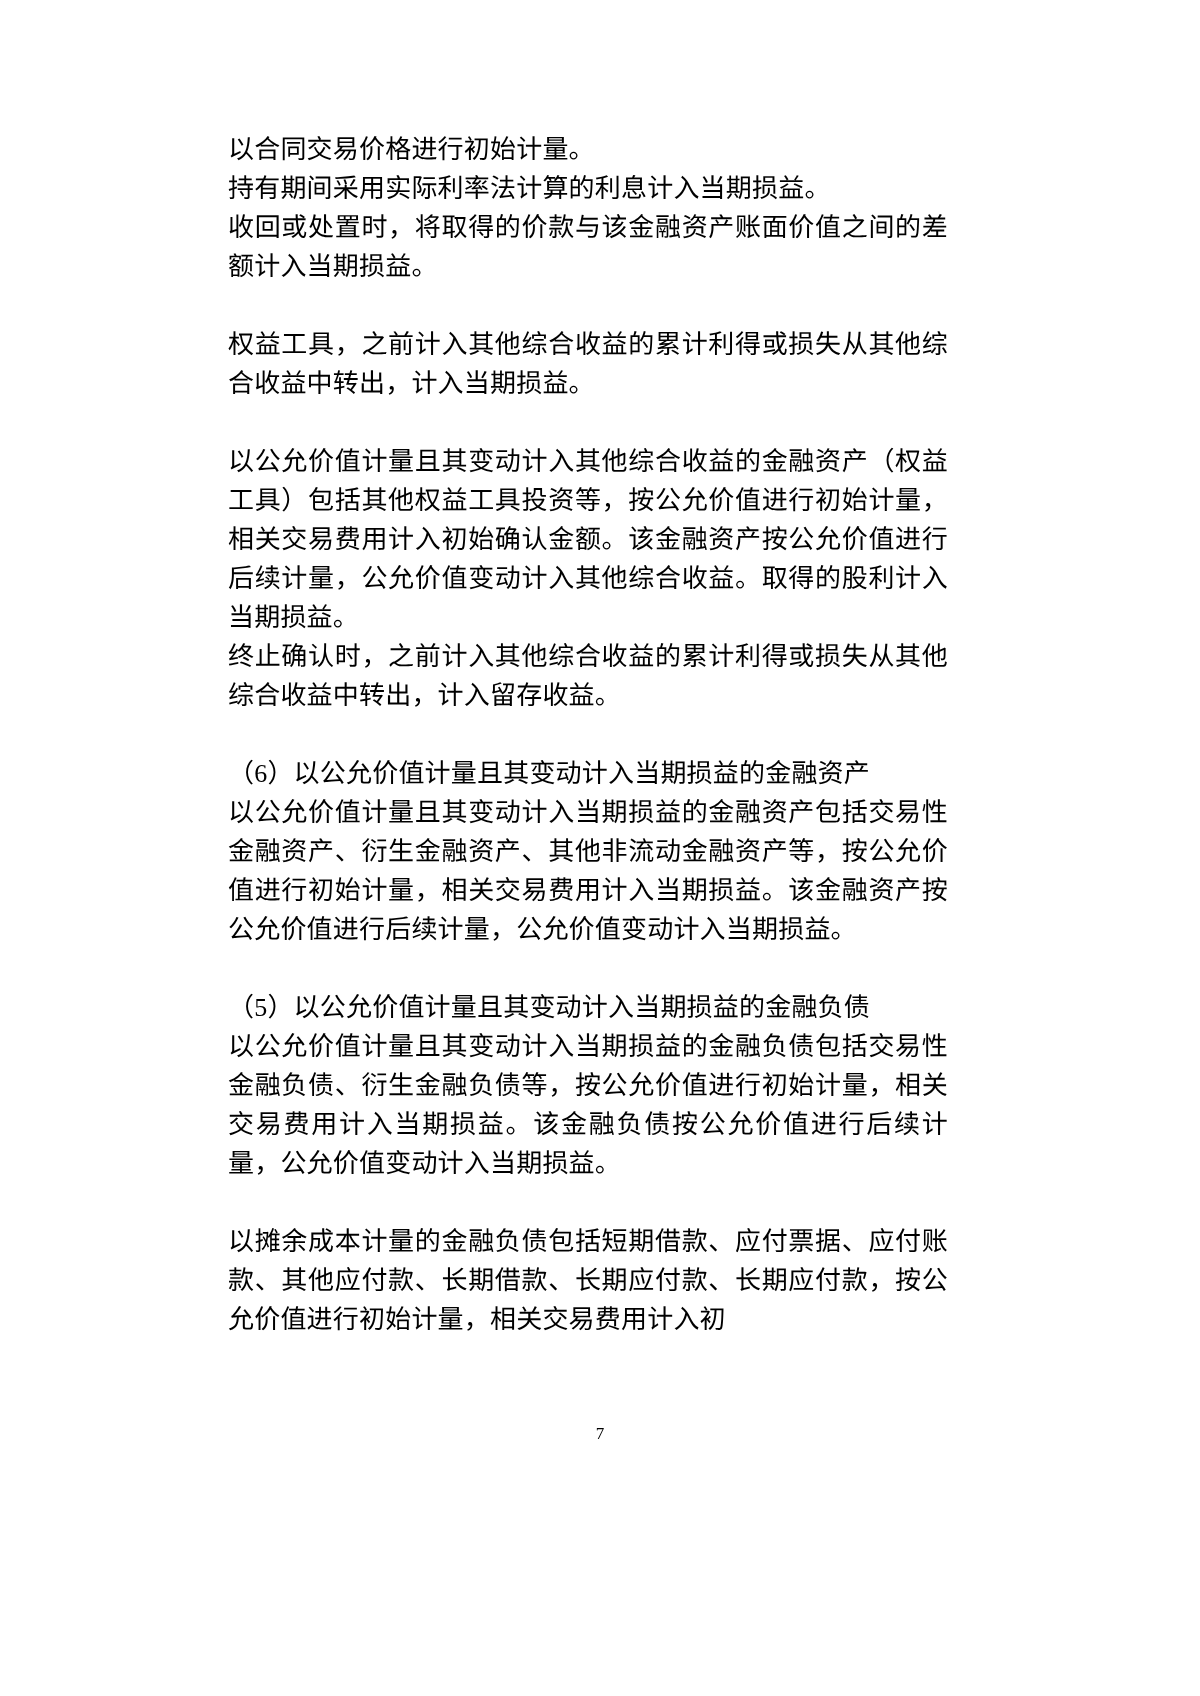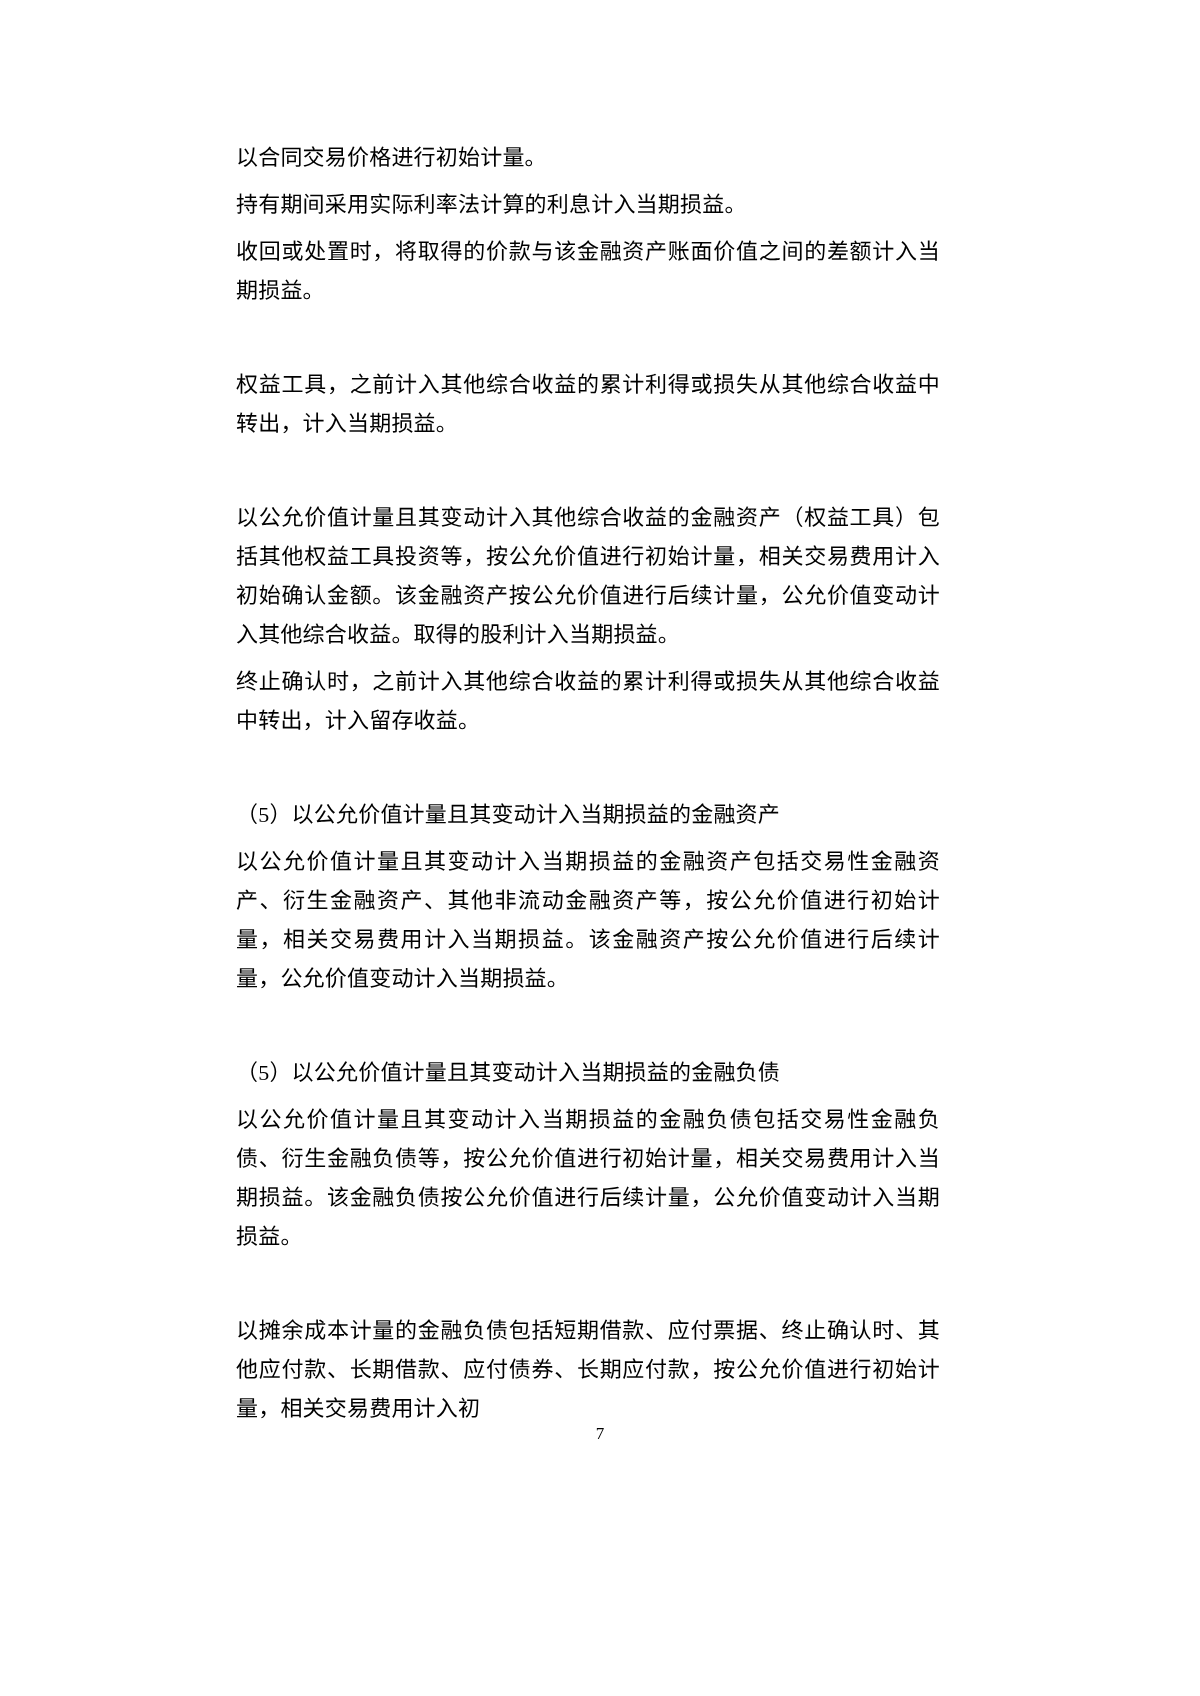--- a/index.html
+++ b/index.html
@@ -20,26 +20,26 @@
     box-sizing: border-box;
     overflow: hidden;
   }
   .content {
     position: absolute;
     left: 228px;
     top: 130px;
     width: 720px;
   }
   .para {
-    font-size: 22px;
+    font-size: 26px;
     line-height: 39px;
     text-align: justify;
     text-justify: inter-ideograph;
     letter-spacing: 0.2px;
-    margin: 8px;
+    margin: 0;
   }
   .para + .para {
     margin-top: 0;
   }
   .gap {
     height: 39px;
   }
   .page-number {
     position: absolute;
     left: 0;
@@ -66,29 +66,29 @@
 
     <p class="para">权益工具，之前计入其他综合收益的累计利得或损失从其他综合收益中转出，计入当期损益。</p>
 
     <div class="gap"></div>
 
     <p class="para">以公允价值计量且其变动计入其他综合收益的金融资产（权益工具）包括其他权益工具投资等，按公允价值进行初始计量，相关交易费用计入初始确认金额。该金融资产按公允价值进行后续计量，公允价值变动计入其他综合收益。取得的股利计入当期损益。</p>
     <p class="para">终止确认时，之前计入其他综合收益的累计利得或损失从其他综合收益中转出，计入留存收益。</p>
 
     <div class="gap"></div>
 
-    <p class="para">（5）以公允价值计量且其变动计入当期损益的金融资产</p>
+    <p class="para">（6）以公允价值计量且其变动计入当期损益的金融资产</p>
     <p class="para">以公允价值计量且其变动计入当期损益的金融资产包括交易性金融资产、衍生金融资产、其他非流动金融资产等，按公允价值进行初始计量，相关交易费用计入当期损益。该金融资产按公允价值进行后续计量，公允价值变动计入当期损益。</p>
 
     <div class="gap"></div>
 
     <p class="para">（5）以公允价值计量且其变动计入当期损益的金融负债</p>
     <p class="para">以公允价值计量且其变动计入当期损益的金融负债包括交易性金融负债、衍生金融负债等，按公允价值进行初始计量，相关交易费用计入当期损益。该金融负债按公允价值进行后续计量，公允价值变动计入当期损益。</p>
 
     <div class="gap"></div>
 
-    <p class="para">以摊余成本计量的金融负债包括短期借款、应付票据、终止确认时、其他应付款、长期借款、应付债券、长期应付款，按公允价值进行初始计量，相关交易费用计入初</p>
+    <p class="para">以摊余成本计量的金融负债包括短期借款、应付票据、应付账款、其他应付款、长期借款、长期应付款、长期应付款，按公允价值进行初始计量，相关交易费用计入初</p>
 
   </div>
 
   <div class="page-number">7</div>
 
 </div>
 
 </body></html>

